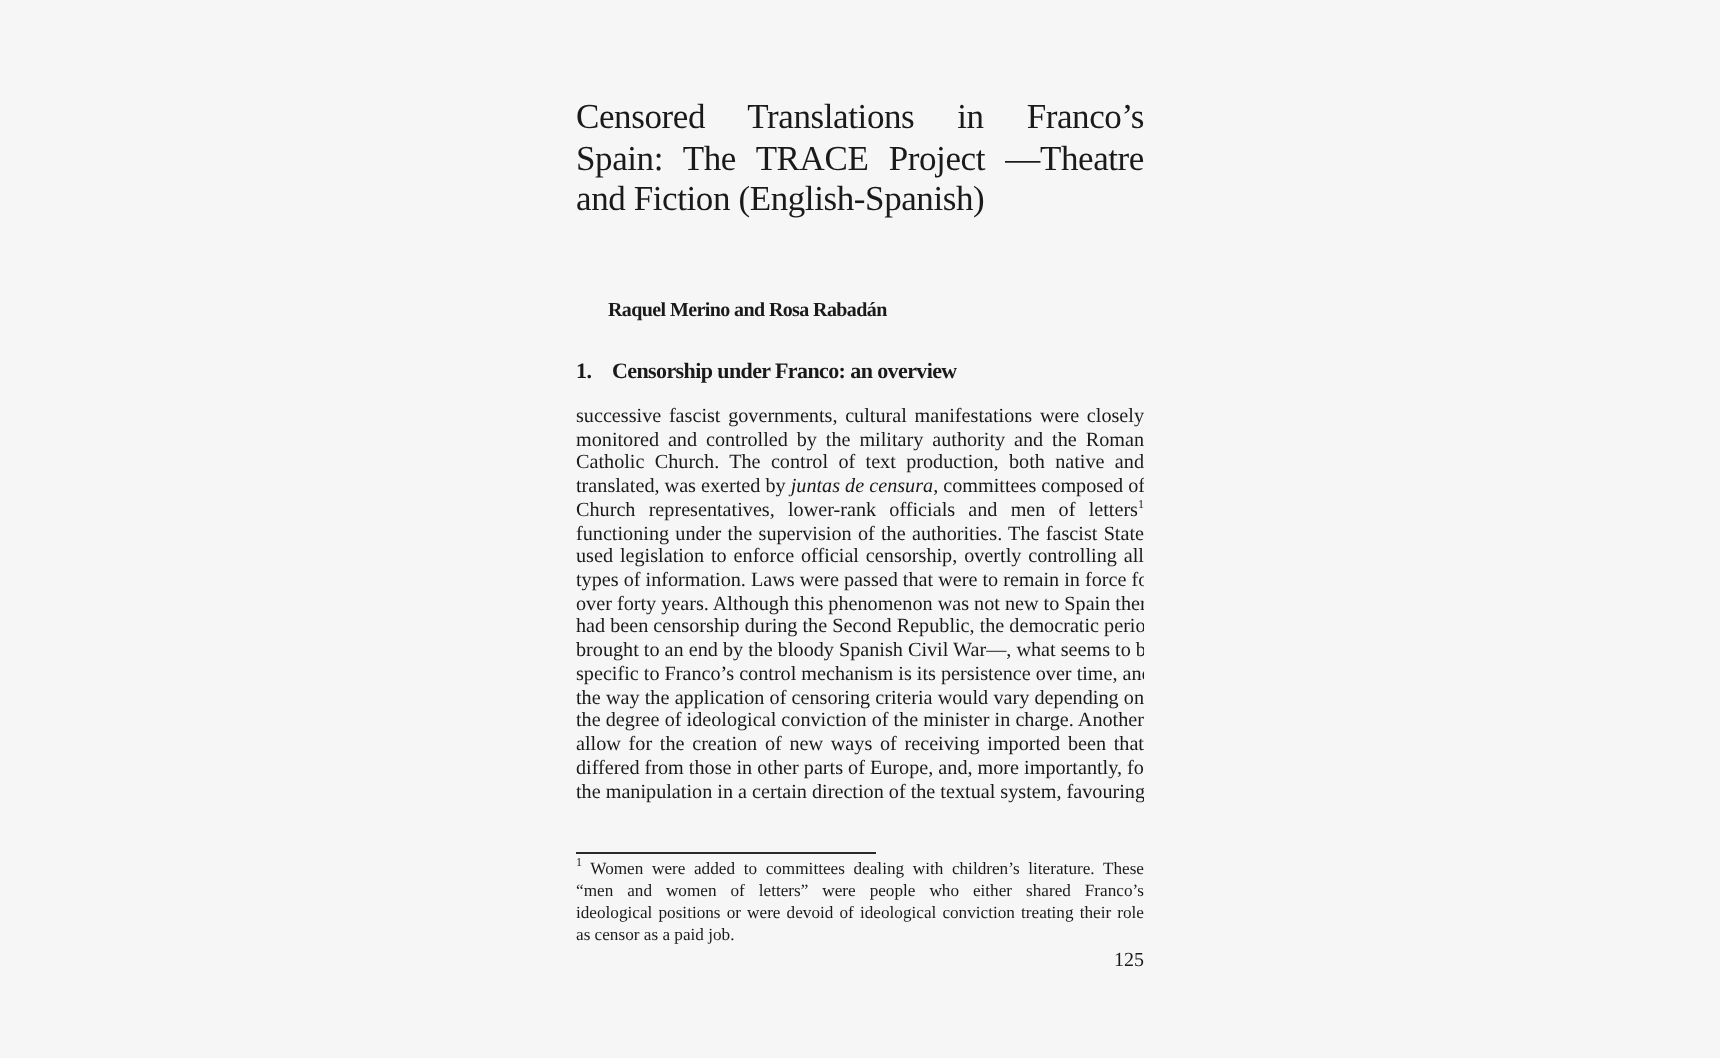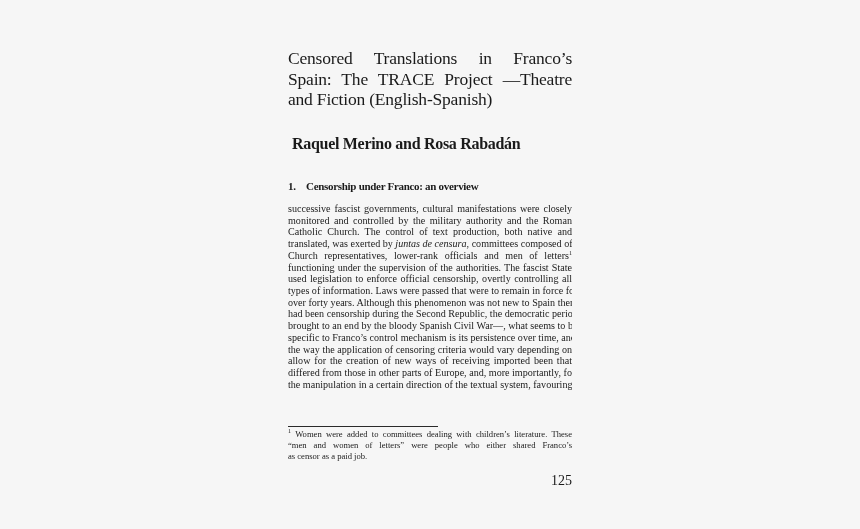--- a/index.html
+++ b/index.html
@@ -40,24 +40,24 @@
     text-align: justify;
     text-align-last: justify;
   }
   .title .line.last {
     text-align-last: left;
   }
   .authors {
     position: absolute;
     left: 0;
     top: 132px;
-    font-size: 16px;
+    font-size: 10px;
     line-height: 16px;
     font-weight: bold;
-    margin: 4px;
+    margin: 16px;
     letter-spacing: -0.3px;
   }
   .section-heading {
     position: absolute;
     left: 0;
     top: 180px;
     font-size: 11px;
     line-height: 12px;
     font-weight: bold;
     margin: 0;
@@ -113,21 +113,21 @@
   }
   sup {
     font-size: 6px;
     line-height: 0;
     vertical-align: 4px;
   }
   .page-number {
     position: absolute;
     right: 0;
     top: 475px;
-    font-size: 14px;
+    font-size: 10px;
     line-height: 12px;
   }
   i { font-style: italic; }
 </style>
 </head>
 <body>
 
 <div class="page">
 
   <h1 class="title">
@@ -149,28 +149,30 @@
     <span class="line"><span>translated, was exerted by</span> <i>juntas de censura</i><span>, committees composed of</span></span>
     <span class="line"><span>Church representatives, lower-rank officials and men of letters</span><sup>1</sup></span>
     <span class="line">functioning under the supervision of the authorities. The fascist State</span>
     <span class="line">used legislation to enforce official censorship, overtly controlling all</span>
     <span class="line">types of information. Laws were passed that were to remain in force for</span>
     <span class="line">over forty years. Although this phenomenon was not new to Spain there</span>
     <span class="line">had been censorship during the Second Republic, the democratic period</span>
     <span class="line">brought to an end by the bloody Spanish Civil War—, what seems to be</span>
     <span class="line">specific to Franco’s control mechanism is its persistence over time, and</span>
     <span class="line">the way the application of censoring criteria would vary depending on</span>
+    <span class="line">the degree of ideological conviction of the minister in charge. Another</span>
     <span class="line">allow for the creation of new ways of receiving imported been that</span>
     <span class="line">differed from those in other parts of Europe, and, more importantly, for</span>
     <span class="line">the manipulation in a certain direction of the textual system, favouring</span>
   </div>
 
   <div class="footnote-rule"></div>
 
   <div class="footnotes">
     <span class="line"><sup>1</sup><span> Women were added to committees dealing with children’s literature. These</span></span>
     <span class="line">“men and women of letters” were people who either shared Franco’s</span>
+    <span class="line">ideological positions or were devoid of ideological conviction treating their role</span>
     <span class="line last">as censor as a paid job.</span>
   </div>
 
   <div class="page-number">125</div>
 
 </div>
 
 </body></html>

